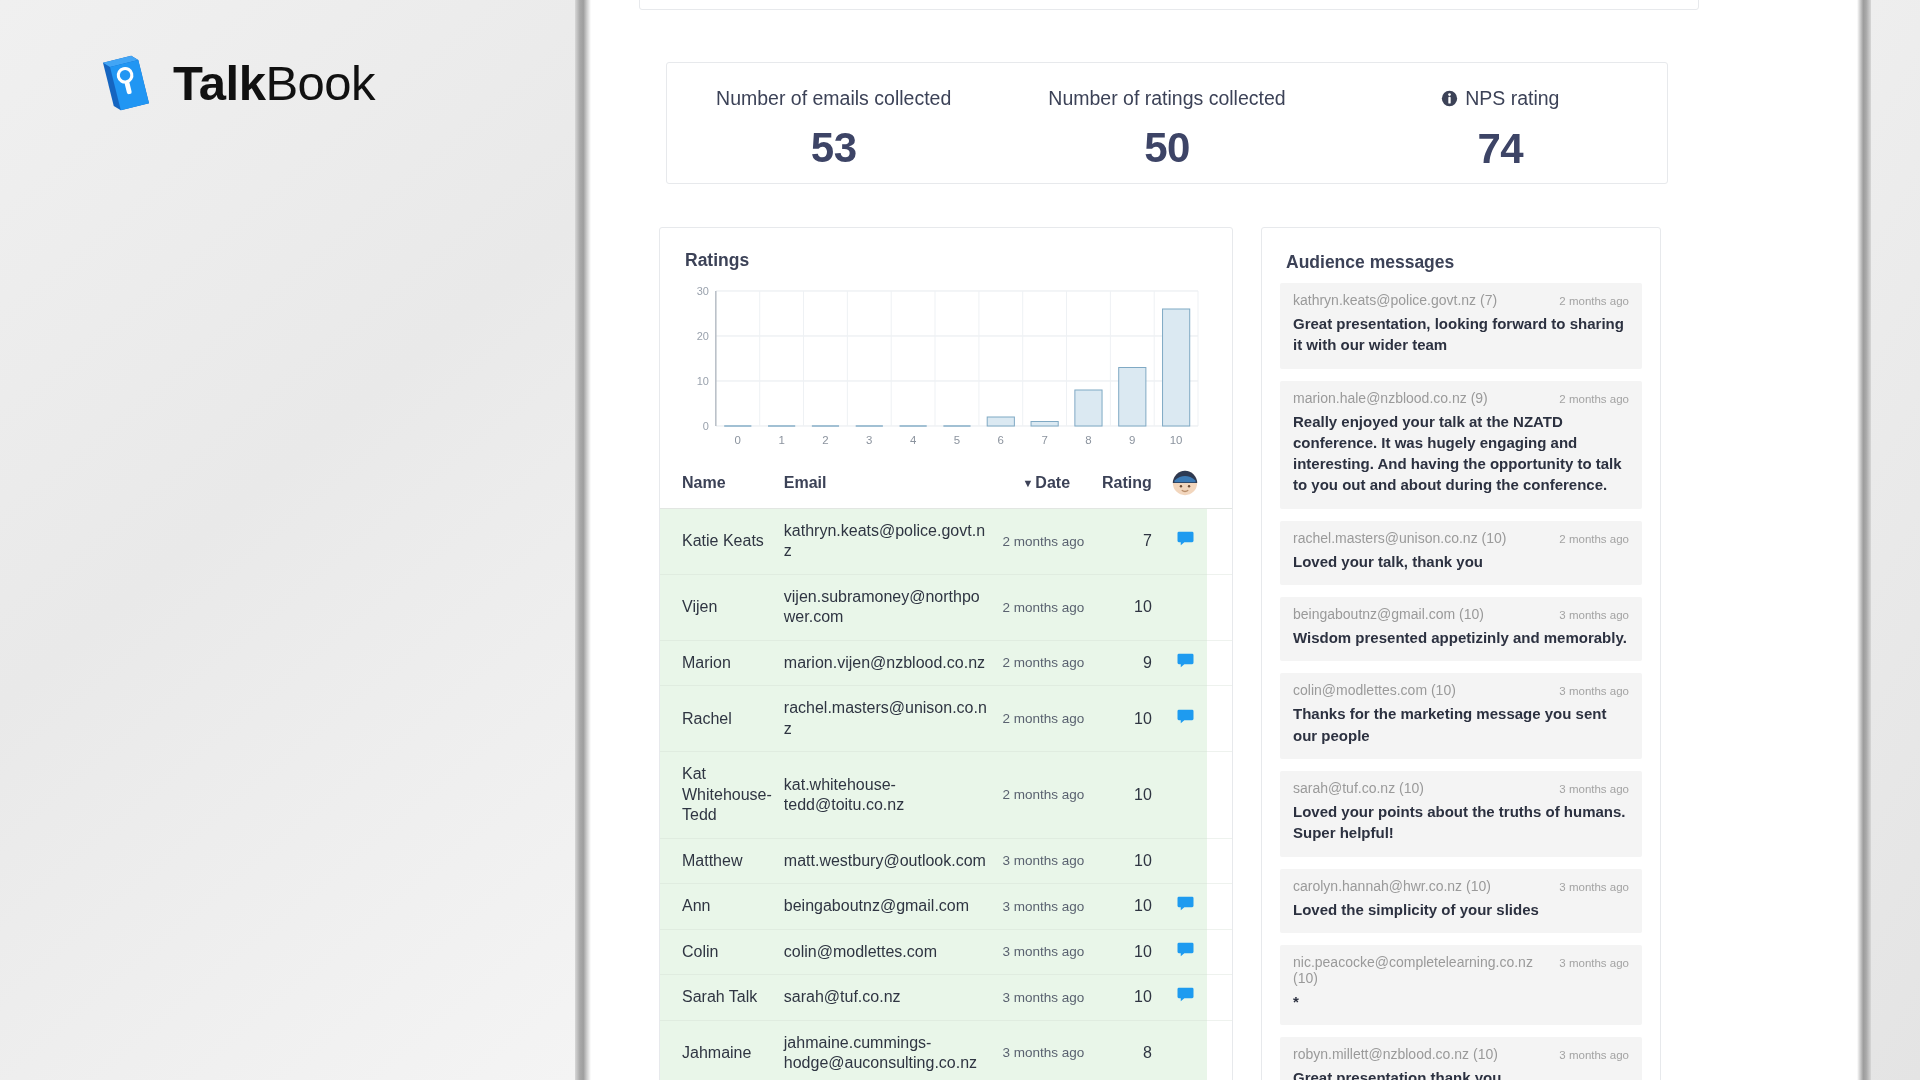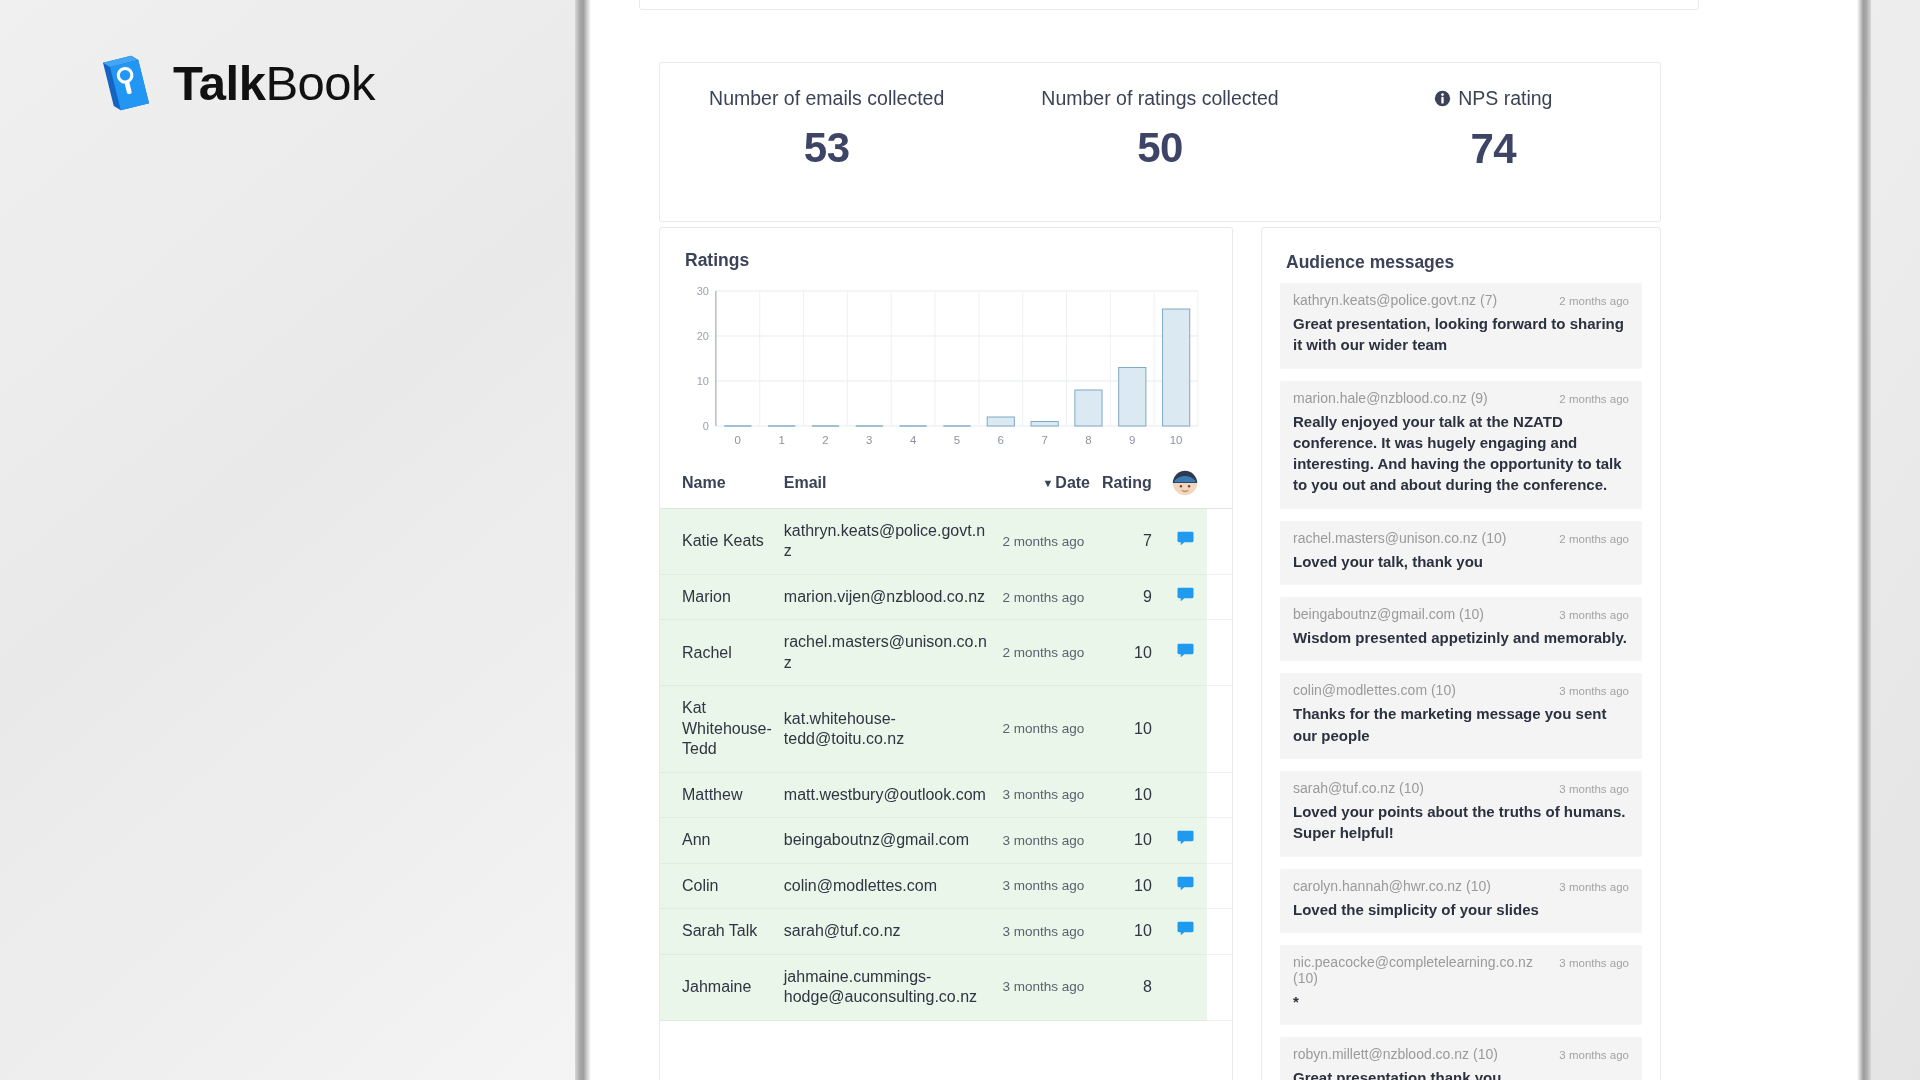--- a/index.html
+++ b/index.html
@@ -60,22 +60,22 @@
   }
 
   
   #top-partial-card {
     position: absolute; left: 48px; top: -56px;
     width: 1060px; height: 66px;
   }
 
   
   #stats-card {
-    position: absolute; left: 68px; top: 62px;
-    width: 1002px; height: 160px;
+    position: absolute; left: 75px; top: 62px;
+    width: 1002px; height: 122px;
     display: flex; align-items: flex-start;
   }
   .stat {
     flex: 1; text-align: center; padding-top: 24px;
   }
   .stat-label {
     font-size: 19.5px; color: #3c4257; font-weight: 400; line-height: 1.2;
     display: inline-flex; align-items: center; gap: 7px; justify-content: center;
   }
   .info-icon { width: 17px; height: 17px; display: inline-block; flex: none; }
@@ -108,21 +108,21 @@
   
   #ratings-table { width: 100%; border-collapse: collapse; margin-top: 4px; }
   #ratings-table th {
     font-size: 16px; font-weight: 700; color: #3c4257;
     text-align: left; padding: 10px 6px 12px 6px;
     border-bottom: 1px solid #e2e6e2;
     background: #ffffff; vertical-align: middle;
   }
   #ratings-table th.th-name { padding-left: 22px; width: 108px; }
   #ratings-table th.th-email { width: 232px; }
-  #ratings-table th.th-date { width: 100px; text-align: right; margin-left: 44px; }
+  #ratings-table th.th-date { width: 100px; text-align: center; margin-left: 44px; }
   #ratings-table th.th-rating { width: 62px; text-align: right; padding-right: 10px; }
   #ratings-table th.th-avatar { width: 46px; text-align: center; padding-right: 4px;}
   #ratings-table th.th-gap { width: 26px; }
 
   #ratings-table td {
     font-size: 16px; color: #2f3542;
     padding: 12px 6px; border-bottom: 1px solid #e0ece0;
     background: #e9f6e9; vertical-align: middle; line-height: 1.28;
   }
   #ratings-table td.c-name { padding-left: 22px; font-size: 16px; }
@@ -295,20 +295,28 @@
               <td class="c-name">Katie Keats</td>
               <td class="c-email">kathryn.keats@police.govt.nz</td>
               <td class="c-date">2 months ago</td>
               <td class="c-rating">7</td>
               <td class="c-chat"><svg class="chat-bubble" viewBox="0 0 20 18">
                   <path d="M2 1h16a1.6 1.6 0 0 1 1.6 1.6v9.2A1.6 1.6 0 0 1 18 13.4H8.6L4.3 17v-3.6H2A1.6 1.6 0 0 1 .4 11.8V2.6A1.6 1.6 0 0 1 2 1z" fill="#1e9bf0"></path>
                 </svg></td>
               <td class="c-gap"></td>
             </tr>
             <tr>
+              <td class="c-name">Vijen</td>
+              <td class="c-email">vijen.subramoney@northpower.com</td>
+              <td class="c-date">2 months ago</td>
+              <td class="c-rating">10</td>
+              <td class="c-chat"></td>
+              <td class="c-gap"></td>
+            </tr>
+            <tr>
               <td class="c-name">Marion</td>
               <td class="c-email">marion.vijen@nzblood.co.nz</td>
               <td class="c-date">2 months ago</td>
               <td class="c-rating">9</td>
               <td class="c-chat"><svg class="chat-bubble" viewBox="0 0 20 18">
                   <path d="M2 1h16a1.6 1.6 0 0 1 1.6 1.6v9.2A1.6 1.6 0 0 1 18 13.4H8.6L4.3 17v-3.6H2A1.6 1.6 0 0 1 .4 11.8V2.6A1.6 1.6 0 0 1 2 1z" fill="#1e9bf0"></path>
                 </svg></td>
               <td class="c-gap"></td>
             </tr>
             <tr>

